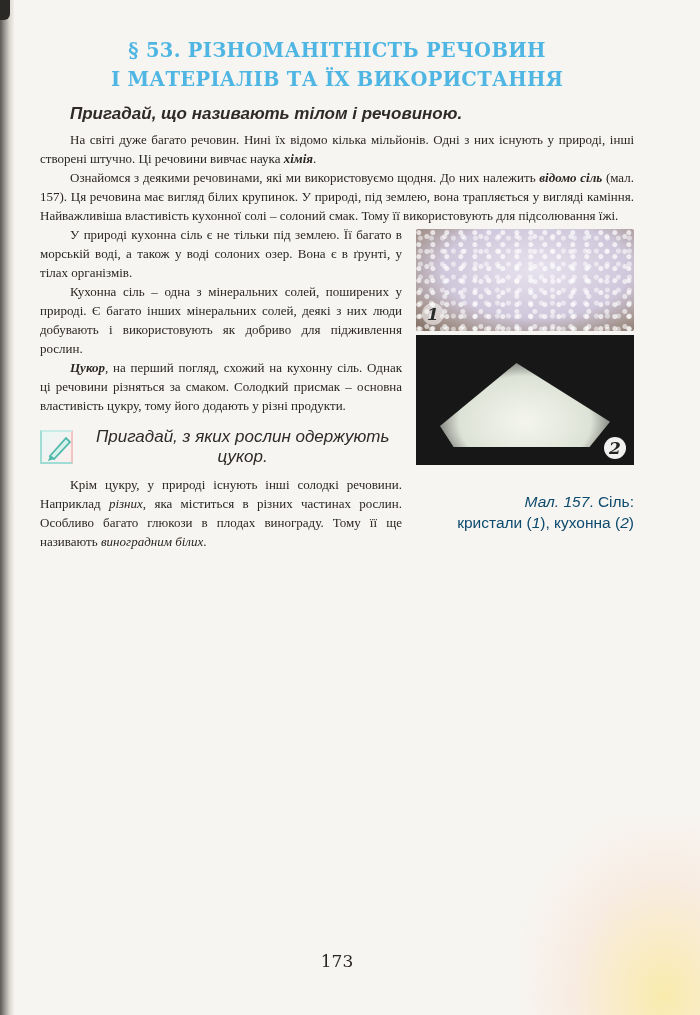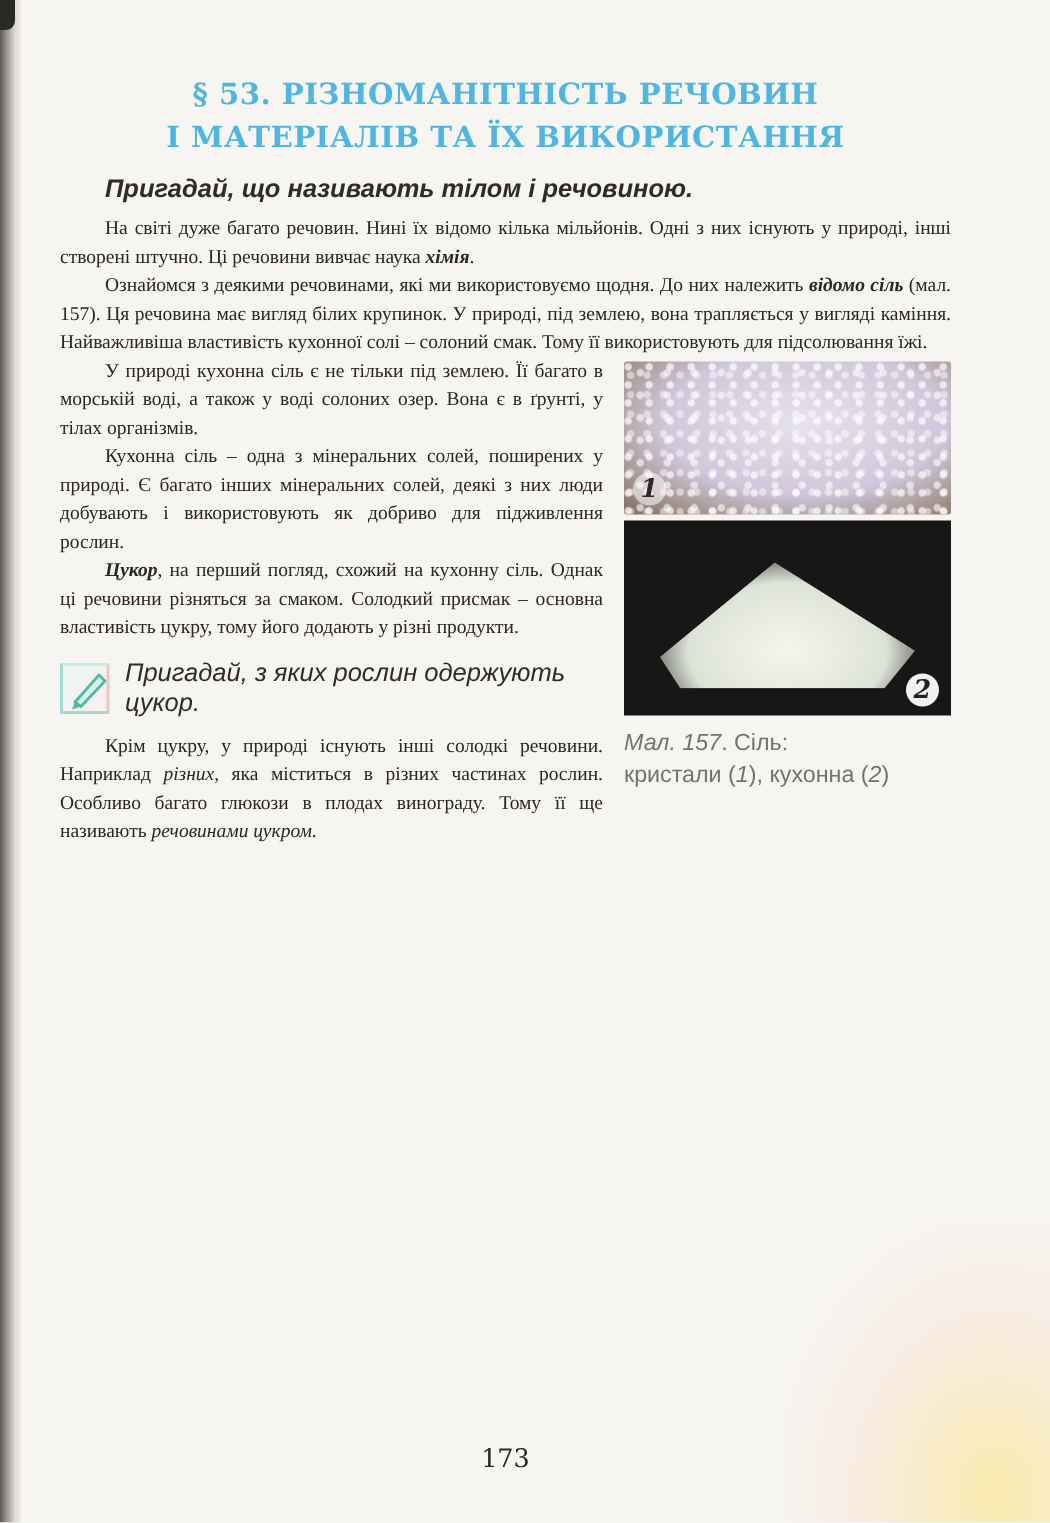--- a/index.html
+++ b/index.html
@@ -14,21 +14,21 @@
     background: linear-gradient(90deg, #5b5855 0%, #9e9a95 35%, #dcd8d2 70%, #f2efea 100%);
   }
   .spine-top {
     position: absolute; left: 0; top: 0; width: 10px; height: 20px;
     background: #2b2926; border-bottom-right-radius: 6px;
   }
   .corner-glow {
     position: absolute; right: 0; bottom: 0; width: 180px; height: 200px;
     background: radial-gradient(ellipse at 80% 90%, rgba(250,232,150,0.75) 0%, rgba(250,220,200,0.35) 45%, rgba(247,245,241,0) 75%);
   }
-  .page { position: absolute; left: 40px; top: 48px; width: 594px; }
+  .page { position: absolute; left: 40px; top: 36px; width: 594px; }
 
   .title {
     text-align: center; color: #4fb6e3; font-weight: bold;
     font-family: "DejaVu Serif", serif; font-size: 19.5px; line-height: 29px;
     letter-spacing: 0.3px; margin: 0 0 10px 0;
   }
   .title div { white-space: nowrap; }
 
   .recall {
     font-family: "Liberation Sans", sans-serif; font-style: italic; font-weight: bold;
@@ -69,26 +69,26 @@
   }
   .num {
     position: absolute; bottom: 6px; width: 22px; height: 22px; border-radius: 50%;
     font-family: "DejaVu Serif", serif; font-style: italic; font-weight: bold;
     font-size: 17px; line-height: 22px; text-align: center;
   }
   .num1 { left: 6px; color: #2b2b2b; background: rgba(255,255,255,0.55); }
   .num2 { right: 8px; color: #222; background: #f1f1ef; }
   .caption {
     font-family: "Liberation Sans", sans-serif; font-size: 15.5px; line-height: 21px;
-    text-align: left; margin-top: 8px; color: #737373;
+    text-align: right; margin-top: 26px; color: #0c4a6e;
   }
   .caption .it { font-style: italic; }
 
   .recall2 {
-    display: flex; align-items: center; margin: 12px 0 8px 0;
+    display: flex; align-items: center; margin: 12px 0 8px 0; text-align: center;
   }
   .pencil-box {
     width: 36px; height: 34px; position: relative; margin-right: 10px;
     border: 2px solid #9fdcd3; border-right-color: #f4c3c3; border-top-color: #c7ebe6;
     background: linear-gradient(135deg, #e9f7f4 0%, #fbeeee 100%);
     box-sizing: border-box;
   }
   .recall2 .txt {
     font-family: "Liberation Sans", sans-serif; font-style: italic; font-size: 17px; color: #2f2b28;
   }
@@ -147,17 +147,17 @@
     <div class="pencil-box">
       <svg width="32" height="30" viewBox="0 0 32 30" style="position:absolute;left:0;top:0">
         <path d="M8 24 L24 6 L28 10 L12 27 Z" fill="#d7f1ec" stroke="#4fb8a8" stroke-width="1.8"></path>
         <path d="M8 24 L6 29 L12 27 Z" fill="#4fb8a8"></path>
       </svg>
     </div>
     <span class="txt">Пригадай, з яких рослин одержують цукор.</span>
   </div>
 
   <p>
-    <span>Крім цукру, у природі існують інші солодкі речовини. Наприклад </span><span class="it">різних</span><span>, яка міститься в різних частинах рослин. Особливо багато глюкози в плодах винограду. Тому її ще називають </span><span class="it">речовинами цукром</span><span>.</span>
+    <span>Крім цукру, у природі існують інші солодкі речовини. Наприклад </span><span class="it">різних</span><span>, яка міститься в різних частинах рослин. Особливо багато глюкози в плодах винограду. Тому її ще називають </span><span class="it">виноградним білих</span><span>.</span>
   </p>
 
   <div class="page-number">173</div>
 </div>
 
 </body></html>

